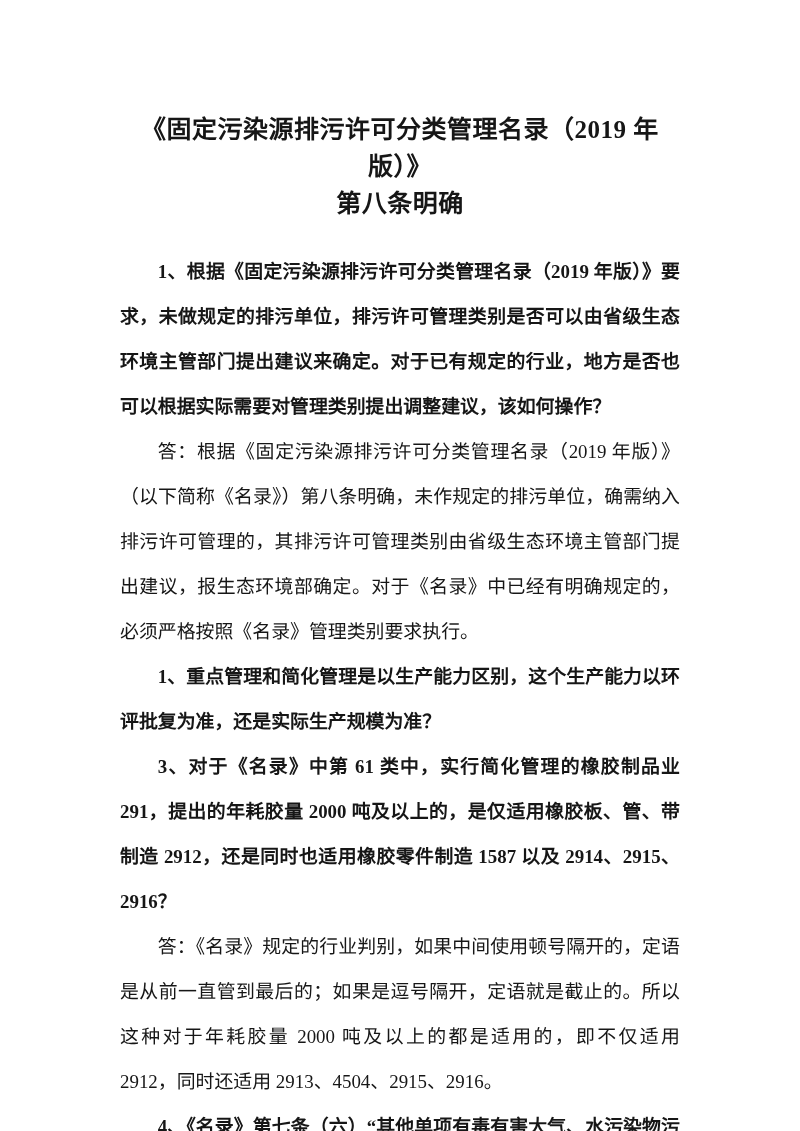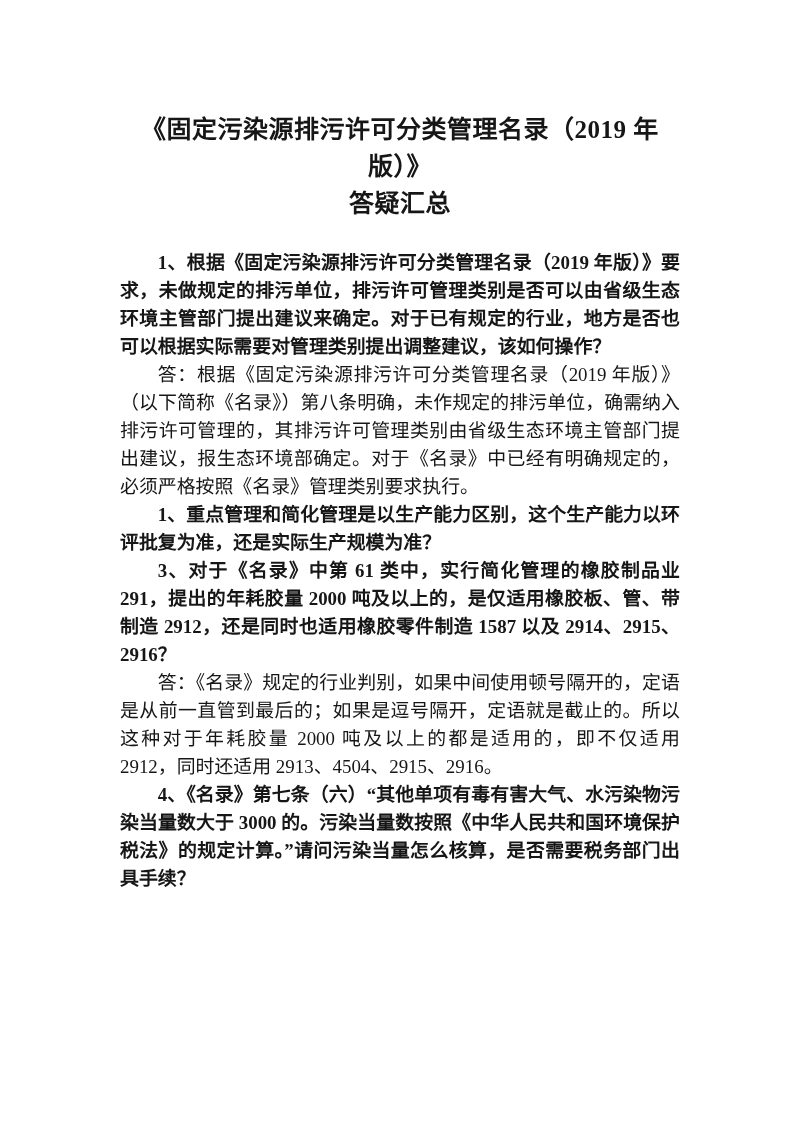--- a/index.html
+++ b/index.html
@@ -31,21 +31,21 @@
   }
   .doc-title .t-line {
     display: block;
   }
   .doc-body {
     margin-top: 27px;
   }
   .doc-body p {
     margin: 0;
     font-size: 18.9px;
-    line-height: 28px;
+    line-height: 45px;
     text-align: justify;
     text-justify: inter-ideograph;
     text-indent: 2em;
     word-break: normal;
     line-break: strict;
   }
   .doc-body p.q {
     font-weight: bold;
   }
   .doc-body p.a {
@@ -53,21 +53,21 @@
   }
 </style>
 </head>
 <body>
 
 <div class="page">
   <div class="content">
 
     <h1 class="doc-title">
       <span class="t-line">《固定污染源排污许可分类管理名录（2019 年版）》</span>
-      <span class="t-line">答疑汇总</span>
+      <span class="t-line">第八条明确</span>
     </h1>
 
     <div class="doc-body">
       <p class="q">1、根据《固定污染源排污许可分类管理名录（2019 年版）》要求，未做规定的排污单位，排污许可管理类别是否可以由省级生态环境主管部门提出建议来确定。对于已有规定的行业，地方是否也可以根据实际需要对管理类别提出调整建议，该如何操作？</p>
       <p class="a">答：根据《固定污染源排污许可分类管理名录（2019 年版）》（以下简称《名录》）第八条明确，未作规定的排污单位，确需纳入排污许可管理的，其排污许可管理类别由省级生态环境主管部门提出建议，报生态环境部确定。对于《名录》中已经有明确规定的，必须严格按照《名录》管理类别要求执行。</p>
       <p class="q">1、重点管理和简化管理是以生产能力区别，这个生产能力以环评批复为准，还是实际生产规模为准？</p>
       <p class="q">3、对于《名录》中第 61 类中，实行简化管理的橡胶制品业 291，提出的年耗胶量 2000 吨及以上的，是仅适用橡胶板、管、带制造 2912，还是同时也适用橡胶零件制造 1587 以及 2914、2915、2916？</p>
       <p class="a">答：《名录》规定的行业判别，如果中间使用顿号隔开的，定语是从前一直管到最后的；如果是逗号隔开，定语就是截止的。所以这种对于年耗胶量 2000 吨及以上的都是适用的，即不仅适用 2912，同时还适用 2913、4504、2915、2916。</p>
       <p class="q">4、《名录》第七条（六）“其他单项有毒有害大气、水污染物污染当量数大于 3000 的。污染当量数按照《中华人民共和国环境保护税法》的规定计算。”请问污染当量怎么核算，是否需要税务部门出具手续？</p>
     </div>

